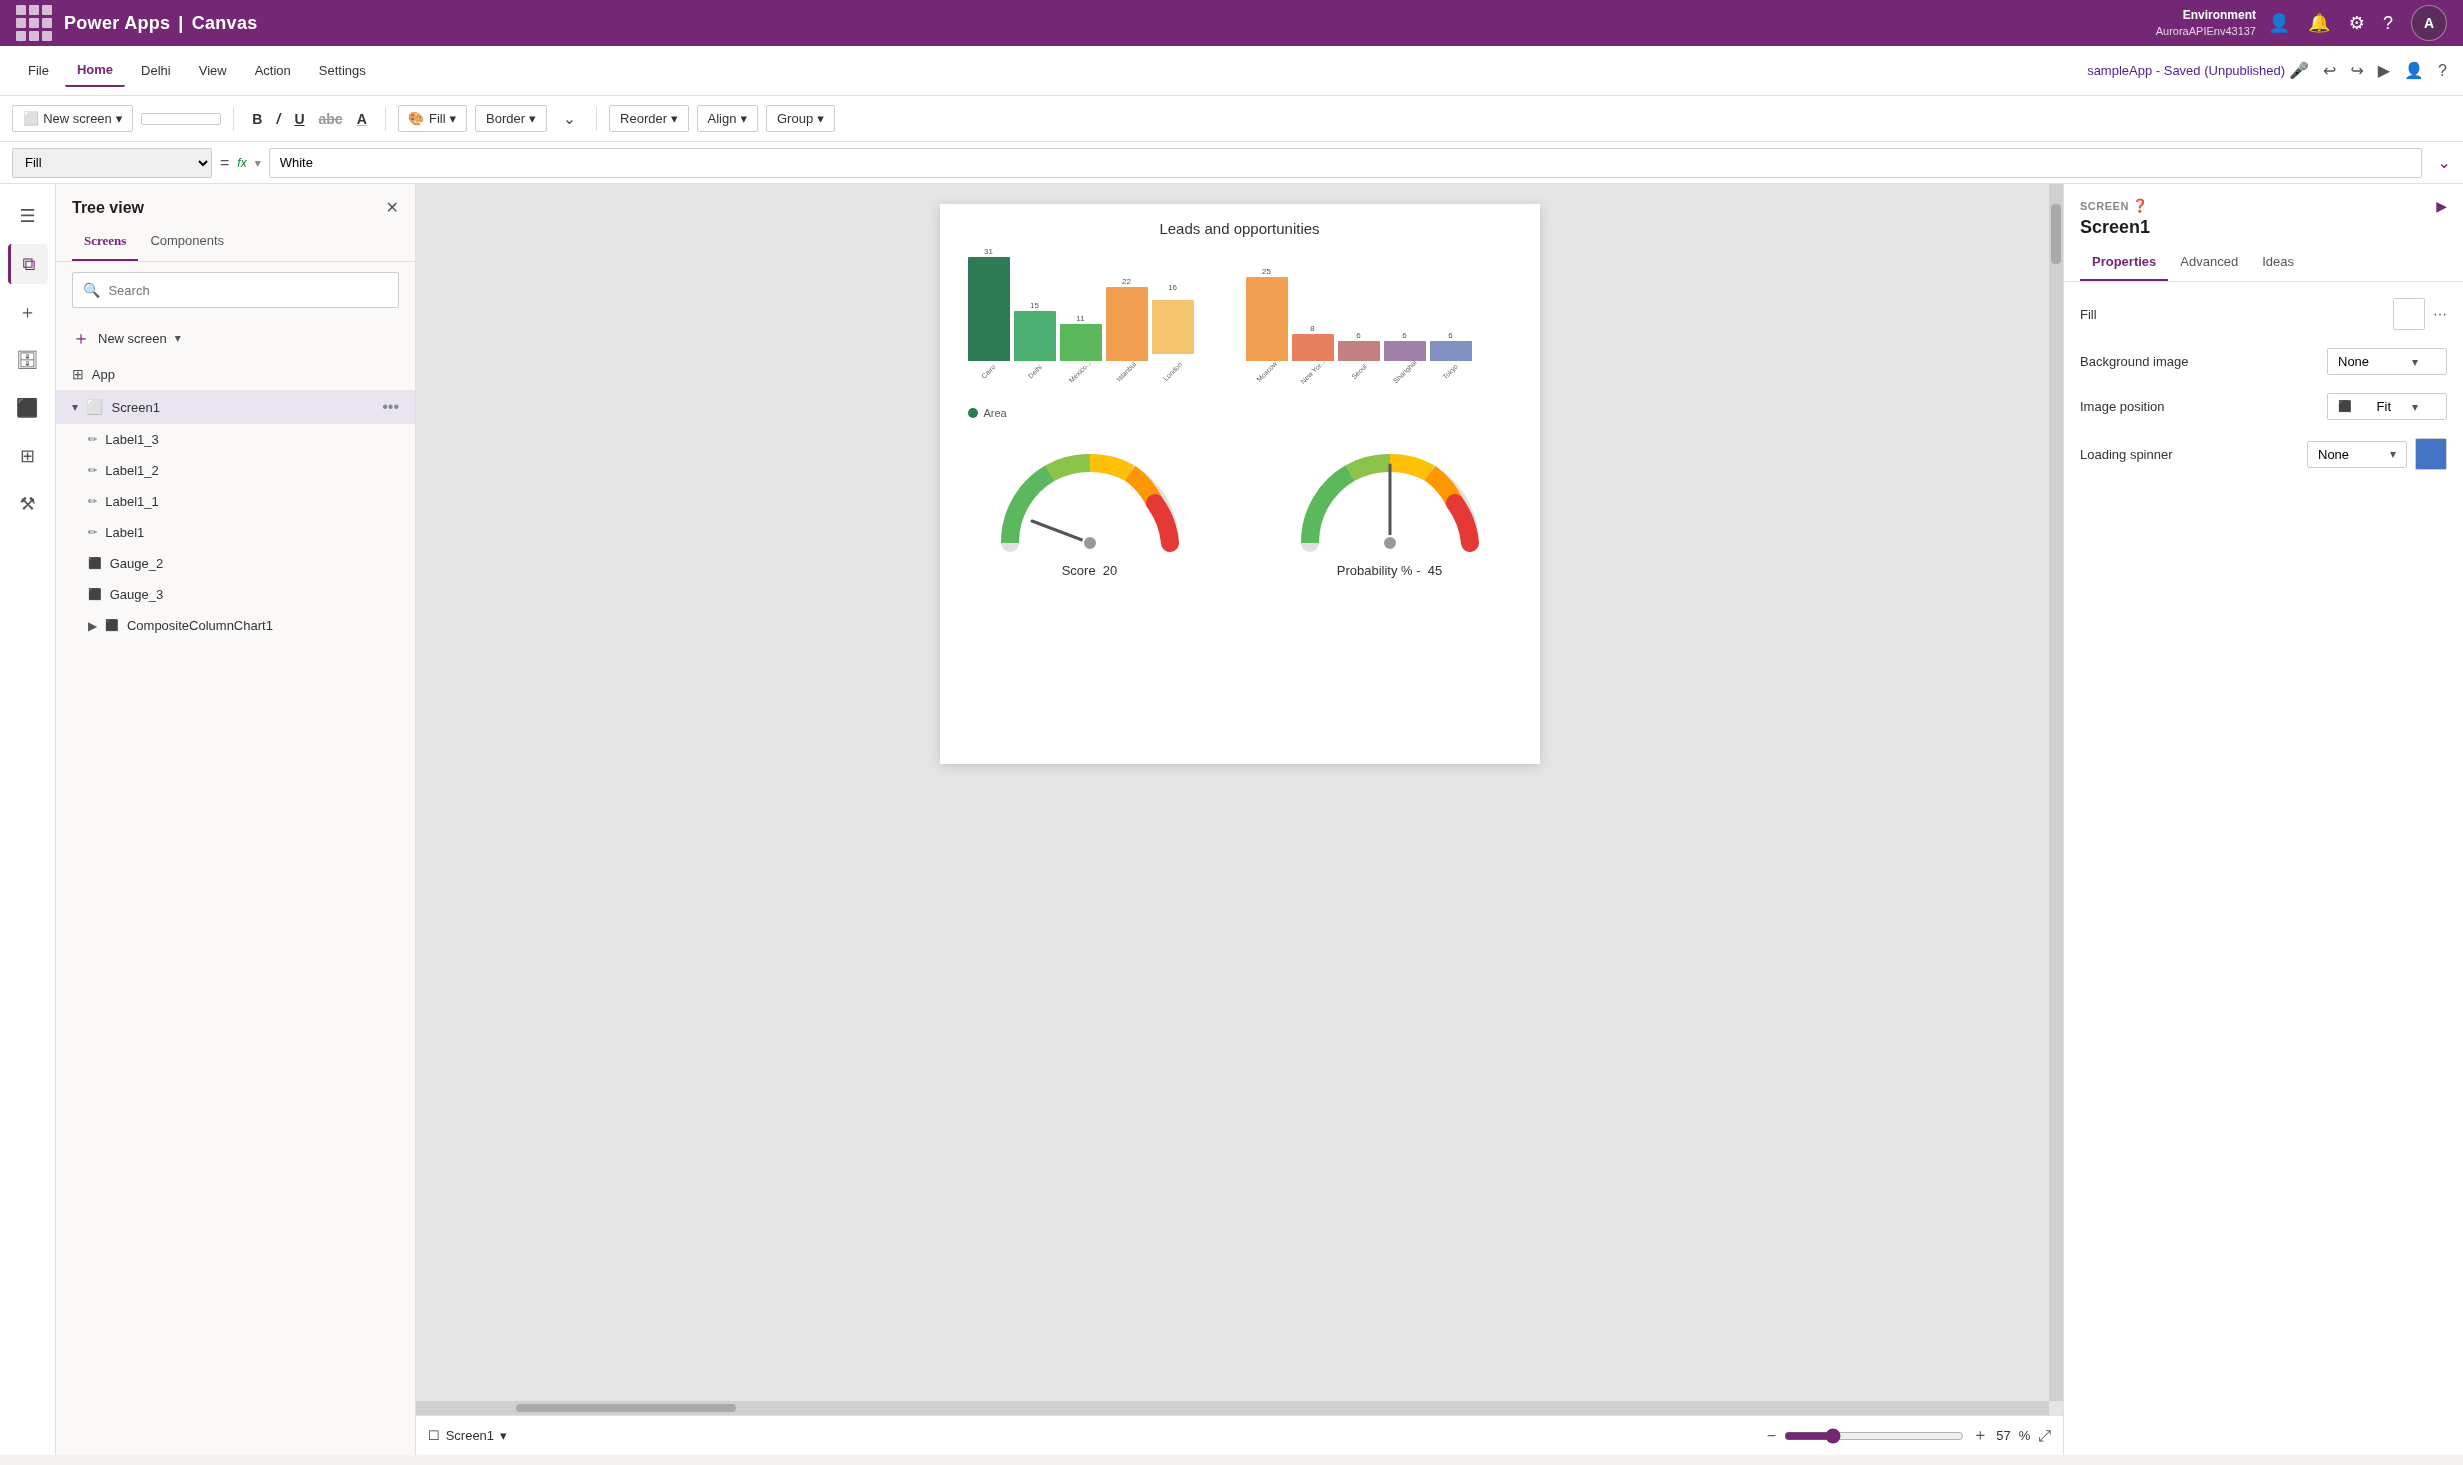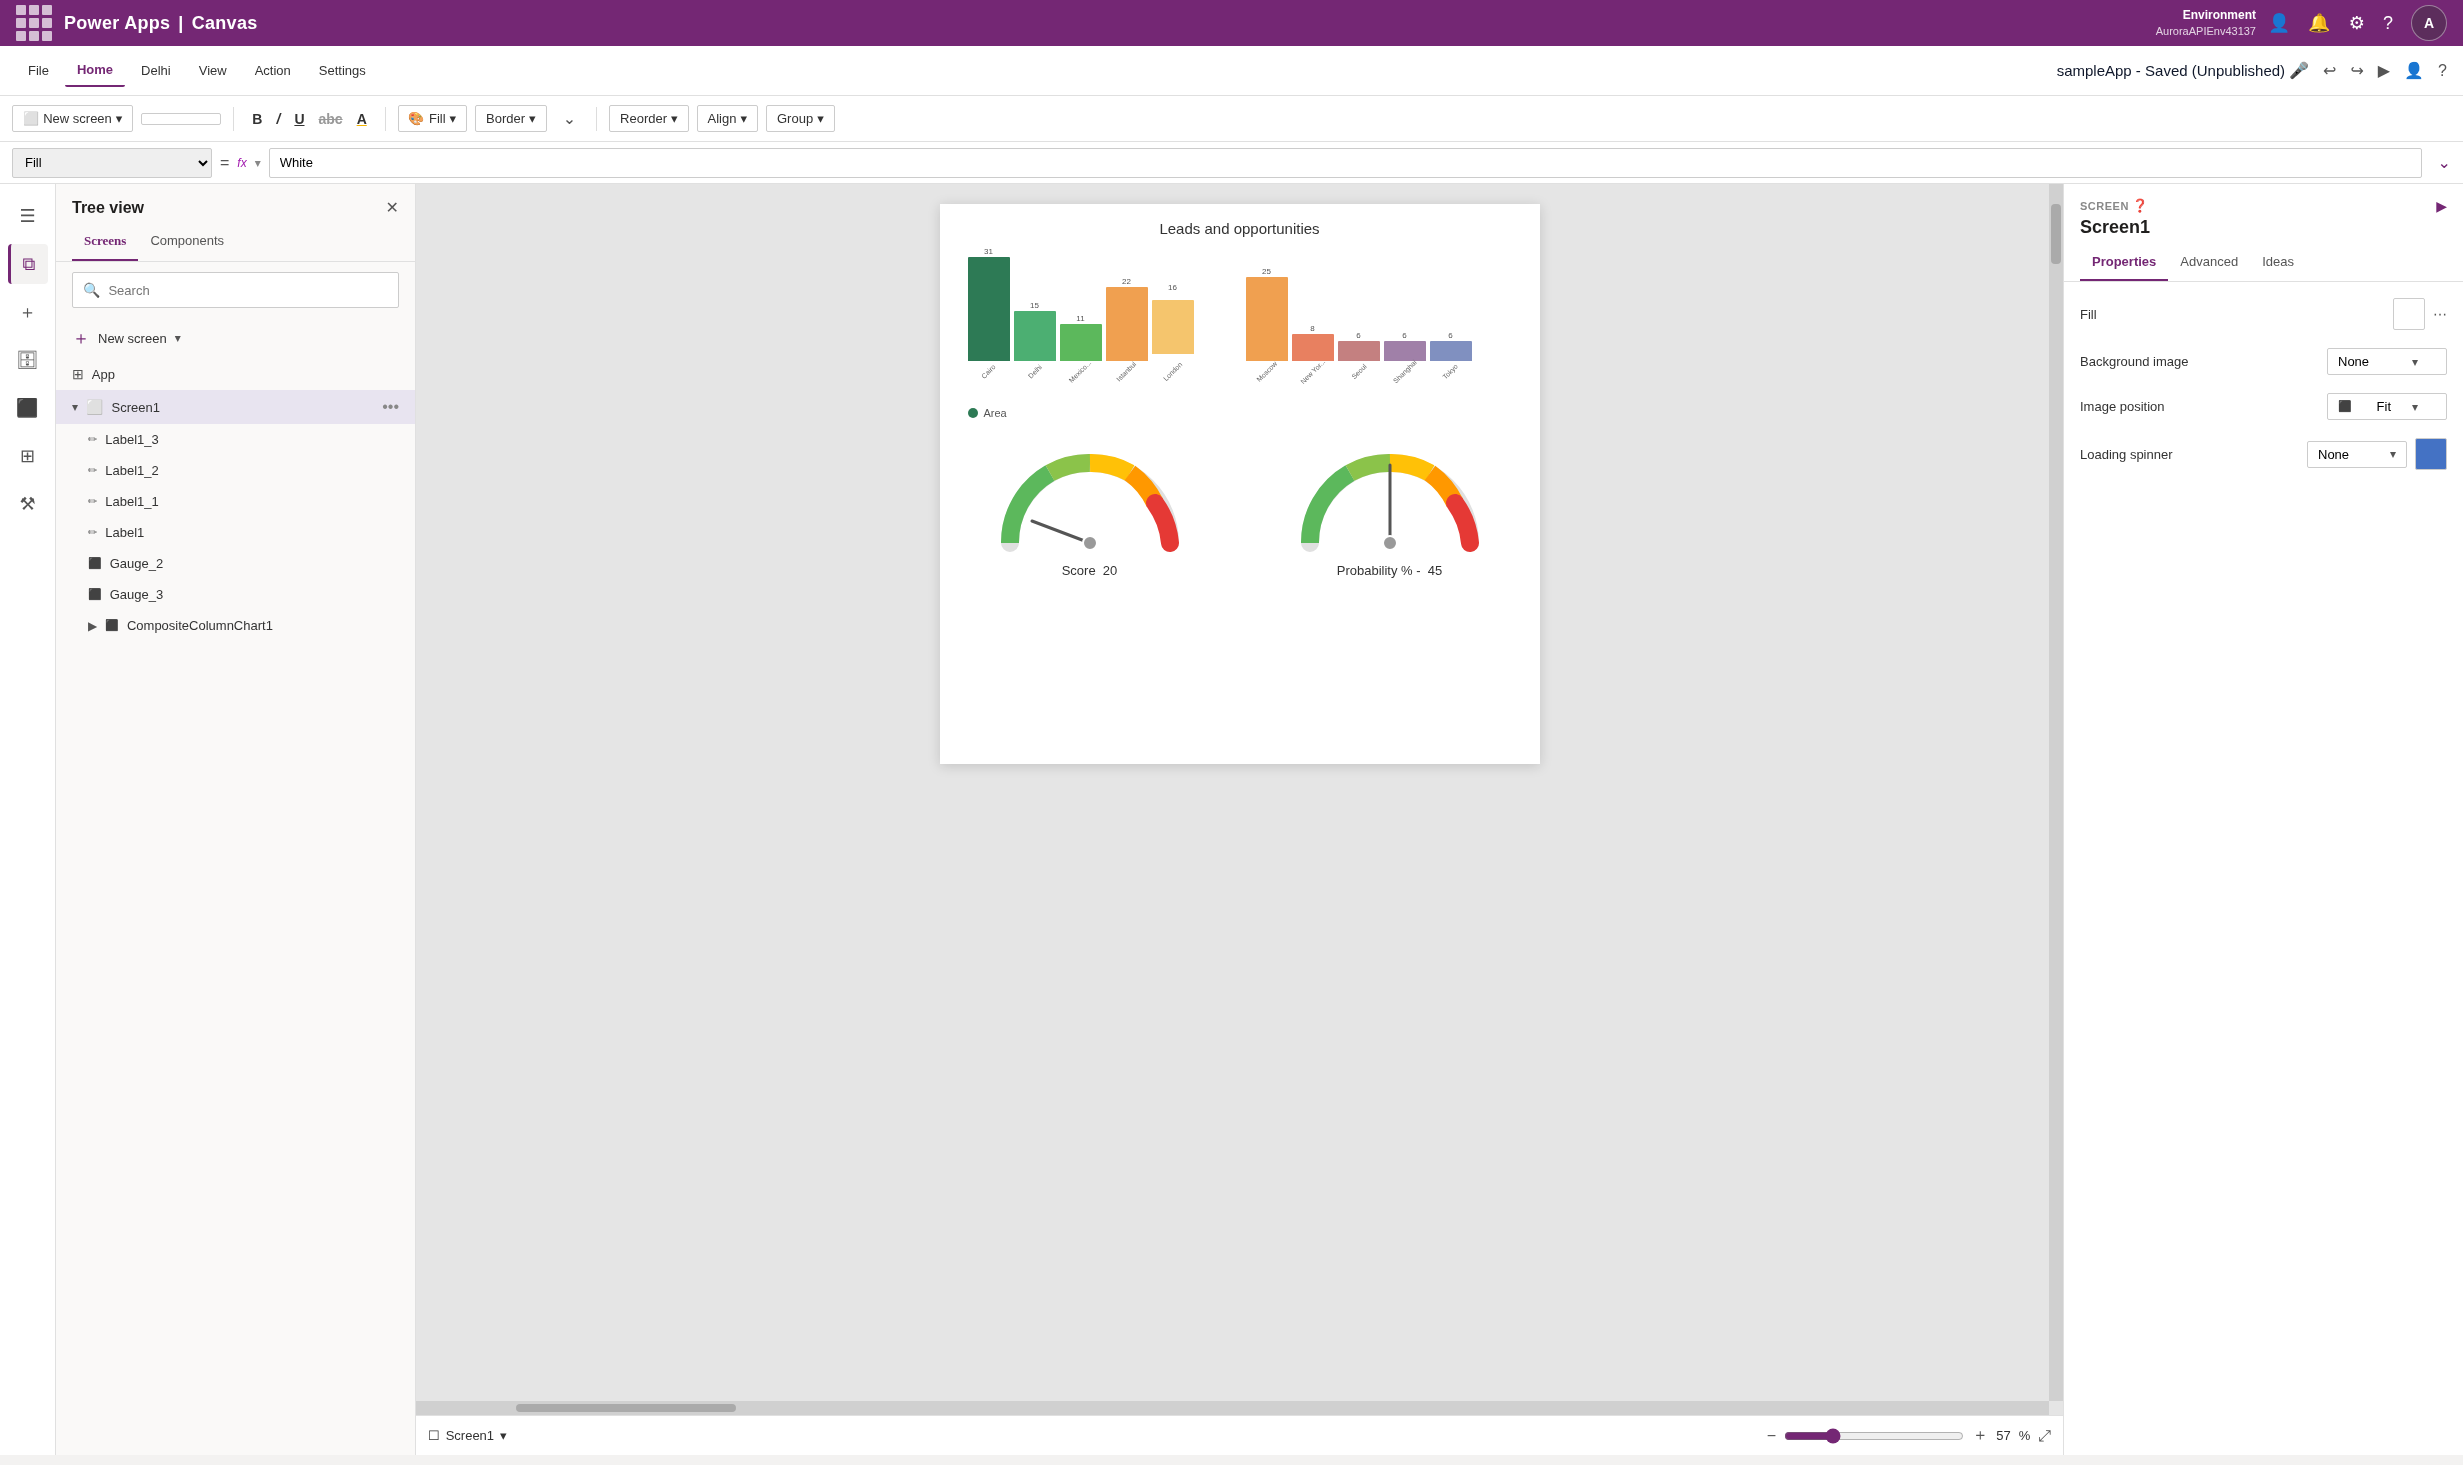--- a/index.html
+++ b/index.html
@@ -25,21 +25,21 @@
     
     .menubar {
       display: flex; align-items: center;
       background: white; height: 50px;
       border-bottom: 1px solid #e0e0e0;
       padding: 0 16px; gap: 4px;
     }
     .menubar-item { padding: 8px 12px; font-size: 13px; color: #333; cursor: pointer; border-radius: 2px; }
     .menubar-item.active { font-weight: 700; border-bottom: 2px solid #742774; color: #742774; }
     .menubar-spacer { flex: 1; }
-    .app-saved { font-size: 15px; color: #0f172a; }
+    .app-saved { font-size: 13px; color: #4c1d95; }
     .menubar-icons { display: flex; align-items: center; gap: 14px; }
     .menubar-icon { font-size: 16px; color: #555; cursor: pointer; }
 
     
     .toolbar {
       display: flex; align-items: center;
       background: white; height: 46px;
       border-bottom: 1px solid #e0e0e0;
       padding: 0 12px; gap: 8px;
     }
@@ -57,21 +57,21 @@
     
     .formulabar {
       display: flex; align-items: center;
       background: white; height: 42px;
       border-bottom: 1px solid #e0e0e0;
       padding: 0 12px; gap: 8px;
     }
     .formula-property { width: 200px; }
     .formula-property select { width: 100%; height: 30px; border: 1px solid #ccc; border-radius: 2px; font-size: 13px; padding: 0 8px; }
     .formula-equals { font-size: 16px; color: #555; }
-    .formula-fx { display: flex; align-items: center; gap: 4px; font-size: 12px; color: #a21caf; }
+    .formula-fx { display: flex; align-items: center; gap: 4px; font-size: 12px; color: #15803d; }
     .formula-input { flex: 1; height: 30px; border: 1px solid #ccc; border-radius: 2px; padding: 0 10px; font-size: 13px; }
 
     
     .main-layout {
       display: flex;
       height: calc(1465px - 56px - 50px - 46px - 42px);
     }
 
     
     .icon-bar {

